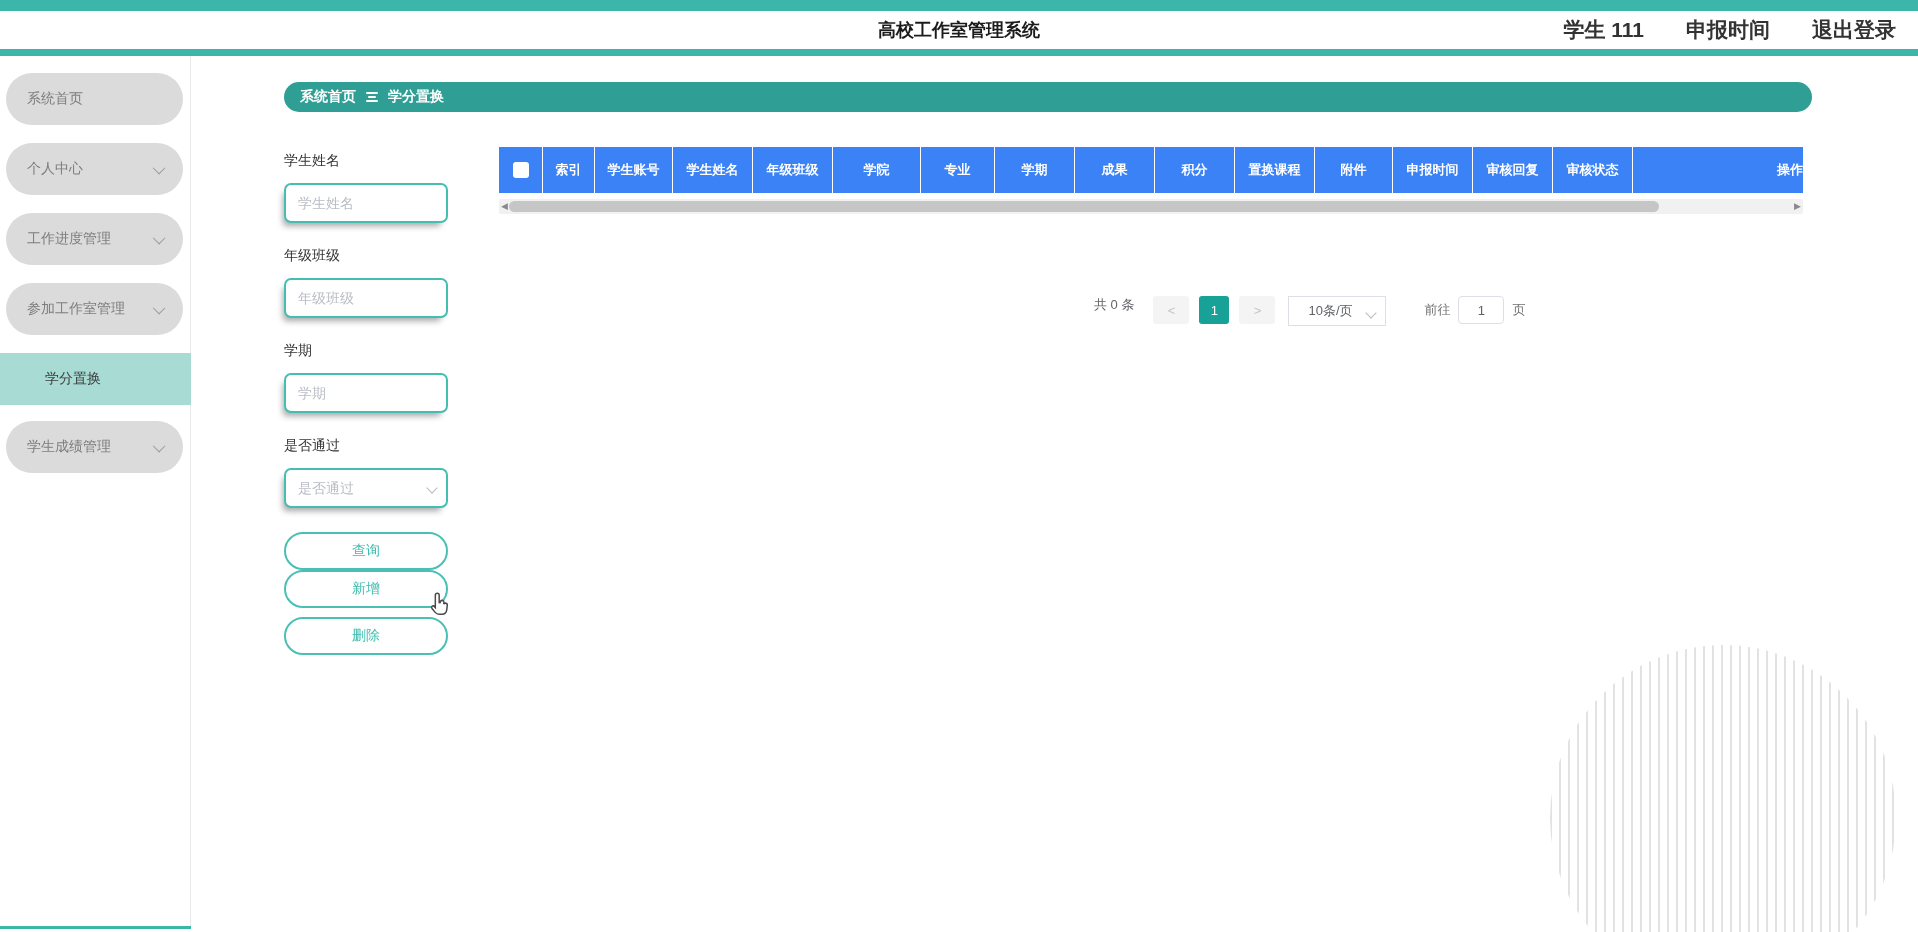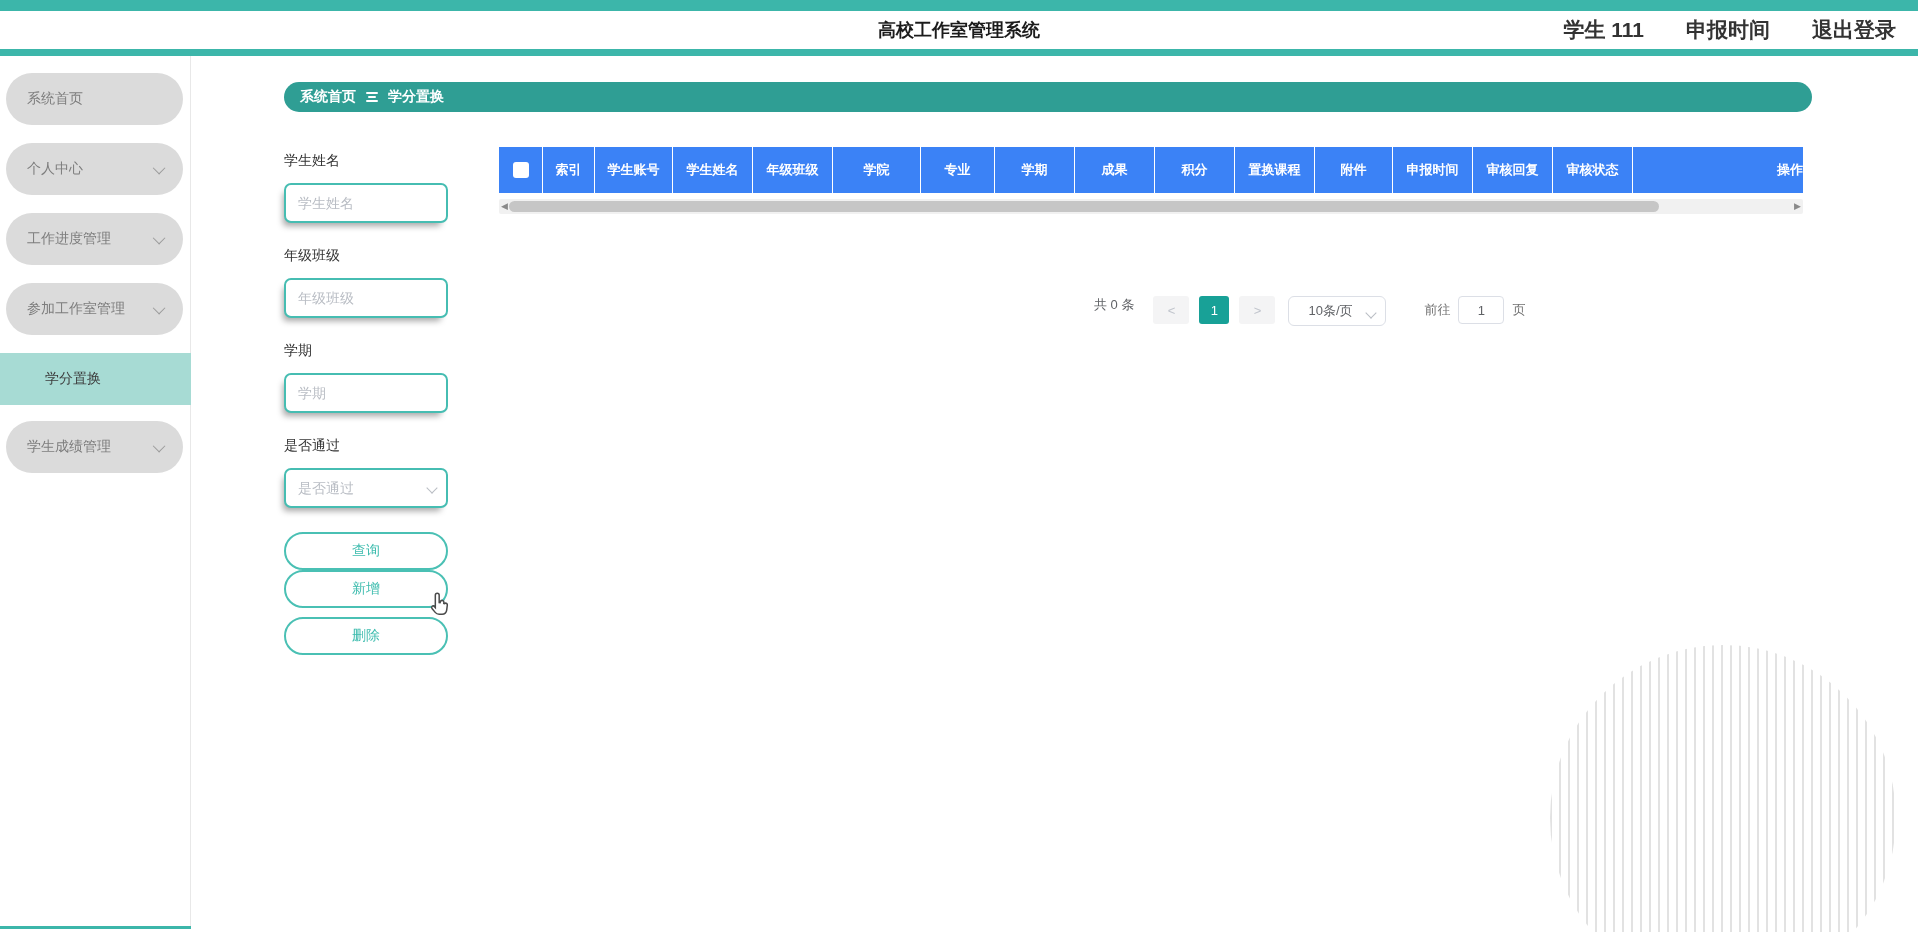--- a/index.html
+++ b/index.html
@@ -79,21 +79,21 @@
   .hs-arrow { position:absolute; top:3px; font-size:9px; color:#8a8a8a; cursor:pointer; line-height:9px; }
   .hs-arrow.left { left:2px; } .hs-arrow.right { right:2px; }
 
   
   .pagination { position:absolute; left:858px; top:240px; display:flex; align-items:flex-start;margin-left:44px; }
   .pg-total { font-size:13px; color:#606266; margin-right:14px; }
   .pg-btn { width:36px; height:28px; background:#f4f4f5; color:#c0c4cc; border:none; border-radius:3px;
             font-size:13px; margin:0 5px; cursor:pointer; font-family:inherit; }
   .pg-page { width:30px; height:28px; background:#18a197; color:#fff; border:none; border-radius:3px;
              font-size:13px; margin:0 5px; cursor:pointer; font-family:inherit; }
-  .pg-select { position:relative; width:98px; height:30px; border:1px solid #dcdfe6; border-radius:6px;
+  .pg-select { position:relative; width:98px; height:30px; border:1px solid #dcdfe6; border-radius:0;
                margin-left:8px; display:flex; align-items:center; justify-content:center; cursor:pointer; }
   .pg-select span { font-size:13px; color:#606266; margin-right:14px; }
   .pg-select .sel-chev { right:10px; top:12px; }
   .pg-goto { display:flex; align-items:center; margin-left:38px; gap:8px; }
   .pg-goto .txt { font-size:13px; color:#737373; }
   .pg-goto input { width:46px; height:28px; border:1px solid #dcdfe6; border-radius:4px; text-align:center;
                    font-size:13px; color:#606266; outline:none;
                    font-family:"Liberation Sans","DejaVu Sans",sans-serif; }
 
   

